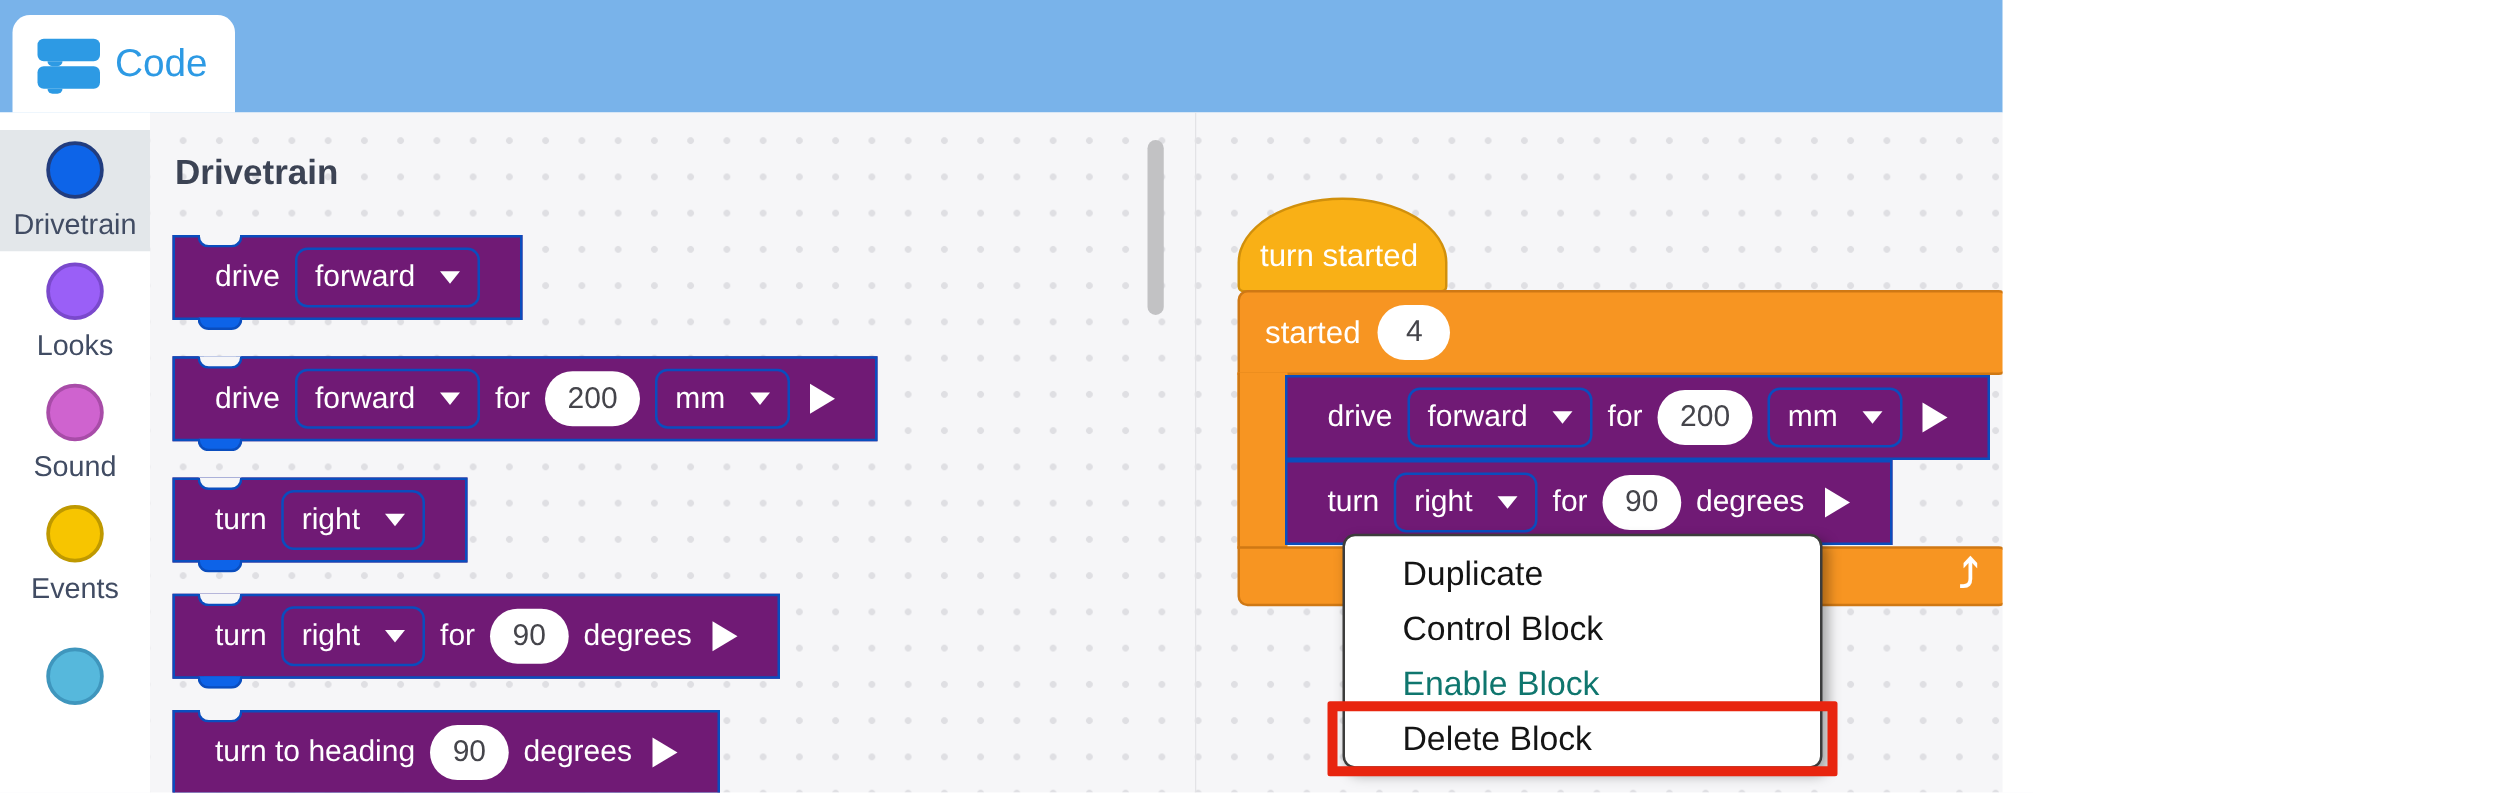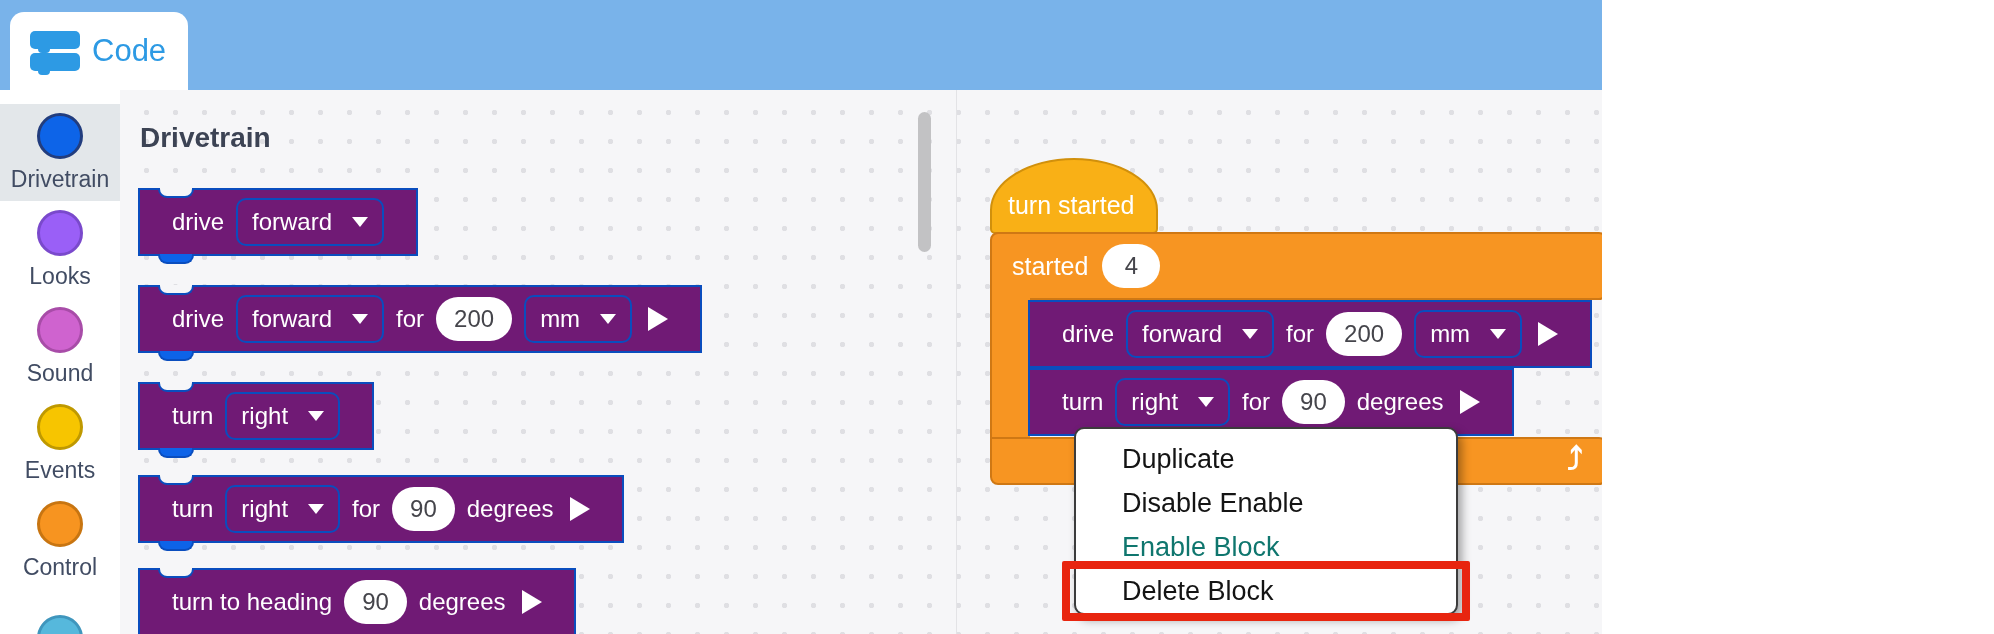--- a/index.html
+++ b/index.html
@@ -162,24 +162,20 @@
       </div>
       <div class="side-item">
         <div class="circle" style="background: rgb(207, 99, 207); border-color: rgb(168, 76, 168);"></div>
         <div class="side-label">Sound</div>
       </div>
       <div class="side-item">
         <div class="circle" style="background: rgb(247, 197, 0); border-color: rgb(191, 153, 0);"></div>
         <div class="side-label">Events</div>
       </div>
       <div class="side-item">
-        <div class="circle" style="background: rgb(247, 148, 32); border-color: rgb(200, 117, 17);"></div>
-        <div class="side-label">Control</div>
-      </div>
-      <div class="side-item">
         <div class="circle" style="background: rgb(86, 184, 220); border-color: rgb(63, 150, 189);"></div>
       </div>
     </div>
 
   <div class="pal-header">Drivetrain</div>
   <div class="blk pal" style="left:138px; top:188px;">
       <span class="btxt">drive</span>
       <span class="dd">
         <span>forward</span>
         <span class="caret"></span>
@@ -257,20 +253,20 @@
         <span class="caret"></span>
       </span>
       <span class="btxt">for</span>
       <span class="oval">90</span>
       <span class="btxt">degrees</span>
       <span class="play"></span>
     </div>
 
   <div class="menu" id="menu-items">
       <div class="menu-item">Duplicate</div>
-      <div class="menu-item">Disable Enable</div>
+      <div class="menu-item">Control Block</div>
       <div class="menu-item disabled">Enable Block</div>
       <div class="menu-item">Delete Block</div>
     </div>
 
   <div class="red-box"></div>
 
 </div>
 
 </body></html>

